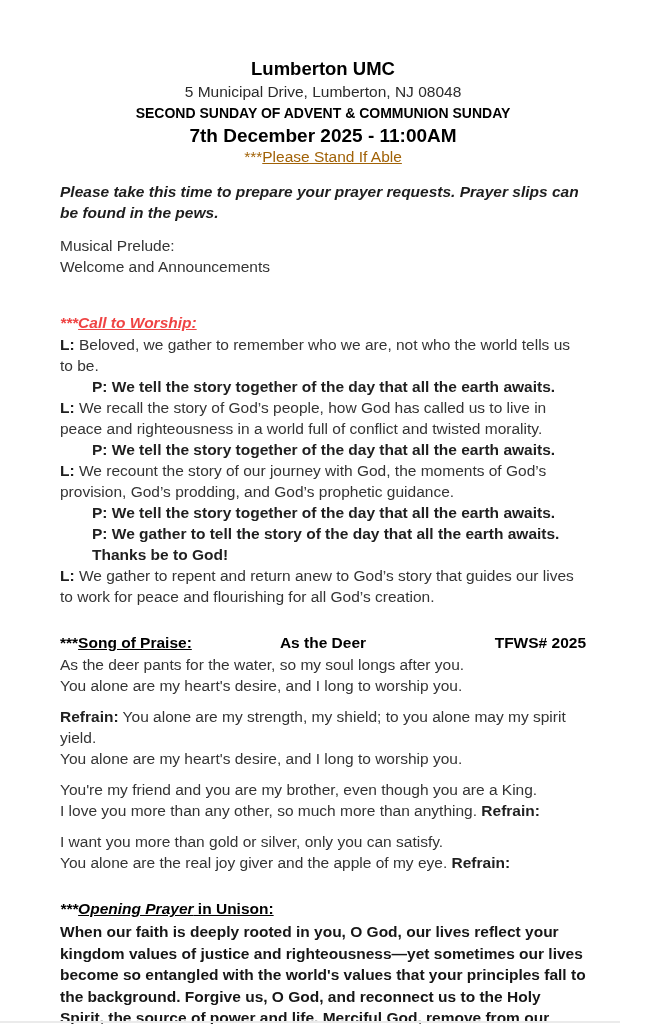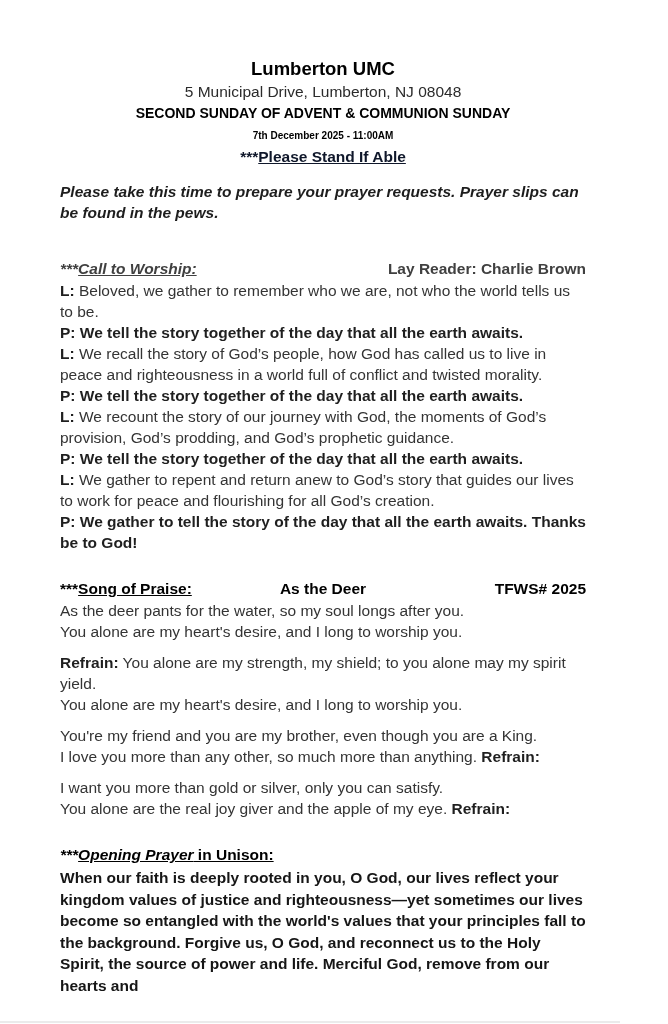--- a/index.html
+++ b/index.html
@@ -23,47 +23,47 @@
   .center{text-align:center;}
   .b{font-weight:bold;}
   .i{font-style:italic;}
   .u{text-decoration:underline;}
   .blk{color:#000000;}
 
   
   .hdr-name{font-size:18.5px;font-weight:bold;color:#000;line-height:24px;}
   .hdr-addr{font-size:15.5px;color:#2b2b2b;line-height:21px;}
   .hdr-title{font-size:14px;font-weight:bold;color:#000;line-height:23px;}
-  .hdr-date{font-size:10px;font-weight:bold;color:#000;line-height:22px;}
-  .hdr-stand{font-size:15.5px;font-weight:bold;color:#0f172a;line-height:20px;}
+  .hdr-date{font-size:19px;font-weight:bold;color:#000;line-height:22px;}
+  .hdr-stand{font-size:15.5px;font-weight:normal;color:#a16207;line-height:20px;}
 
   .notice{
     margin-top:14px;
     font-weight:bold;font-style:italic;color:#1d1d1d;
   }
   .prelude{margin-top:12px;}
   .prelude div{line-height:21px;}
 
   .section{margin-top:17px;}
   .section-gap{margin-top:25px;}
 
   .sec-head{
     display:flex;justify-content:space-between;align-items:baseline;
-    font-weight:bold;color:#404040;line-height:22px;margin-top:35px;
+    font-weight:bold;color:#ef4444;line-height:22px;margin-top:35px;
   }
   .sec-head-grid{
     display:grid;grid-template-columns:1fr auto 1fr;align-items:baseline;
     font-weight:bold;color:#000;line-height:22px;
   }
   .sec-head-grid .left{justify-self:start;}
   .sec-head-grid .right{justify-self:end;}
 
   .cw-line{color:#343434;}
   .cw-line .spk{font-weight:bold;color:#1f1f1f;}
-  .cw-line.resp{font-weight:bold;color:#1f1f1f;}
+  .cw-line.resp{font-weight:bold;color:#1f1f1f;margin-left:32px;}
 
   .stanza{margin:10px 0 0 0;}
   .stanza strong{color:#1f1f1f;}
   .first-stanza{margin-top:0;}
   .song-body{margin-top:0;}
 
   .op-head{line-height:22px;margin-bottom:1px;}
   .op-body{font-weight:bold;color:#161616;line-height:21.5px;}
 </style>
 </head>
@@ -75,35 +75,36 @@
     <div class="hdr-name">Lumberton UMC</div>
     <div class="hdr-addr">5 Municipal Drive, Lumberton, NJ 08048</div>
     <div class="hdr-title">SECOND SUNDAY OF ADVENT &amp; COMMUNION SUNDAY</div>
     <div class="hdr-date">7th December 2025 - 11:00AM</div>
     <div class="hdr-stand"><span>***</span><span class="u">Please Stand If Able</span></div>
   </div>
 
   <div class="notice">Please take this time to prepare your prayer requests. Prayer slips can be found in the pews.</div>
 
   <div class="prelude">
+    <div>Musical Prelude:</div>
+    <div>Welcome and Announcements</div>
   </div>
 
   <div class="section">
     <div class="sec-head">
       <span><span class="i">***</span><span class="i u">Call to Worship:</span></span>
-      <span>Lay Reader: Charlie Brown</span>
     </div>
     <div class="cw-line"><strong class="spk">L:</strong> <span>Beloved, we gather to remember who we are, not who the world tells us to be.</span></div>
     <div class="cw-line resp"><strong class="spk">P:</strong> <span>We tell the story together of the day that all the earth awaits.</span></div>
     <div class="cw-line"><strong class="spk">L:</strong> <span>We recall the story of God’s people, how God has called us to live in peace and righteousness in a world full of conflict and twisted morality.</span></div>
     <div class="cw-line resp"><strong class="spk">P:</strong> <span>We tell the story together of the day that all the earth awaits.</span></div>
     <div class="cw-line"><strong class="spk">L:</strong> <span>We recount the story of our journey with God, the moments of God’s provision, God’s prodding, and God’s prophetic guidance.</span></div>
     <div class="cw-line resp"><strong class="spk">P:</strong> <span>We tell the story together of the day that all the earth awaits.</span></div>
+    <div class="cw-line resp"><strong class="spk">P:</strong> <span>We gather to tell the story of the day that all the earth awaits. Thanks be to God!</span></div>
     <div class="cw-line"><strong class="spk">L:</strong> <span>We gather to repent and return anew to God’s story that guides our lives to work for peace and flourishing for all God’s creation.</span></div>
-    <div class="cw-line resp"><strong class="spk">P:</strong> <span>We gather to tell the story of the day that all the earth awaits. Thanks be to God!</span></div>
   </div>
 
   <div class="section-gap">
     <div class="sec-head-grid">
       <span class="left"><span>***</span><span class="u">Song of Praise:</span></span>
       <span>As the Deer</span>
       <span class="right">TFWS# 2025</span>
     </div>
     <div class="song-body">
       <p class="stanza first-stanza"><span>As the deer pants for the water, so my soul longs after you.</span><br><span>You alone are my heart's desire, and I long to worship you.</span></p>

